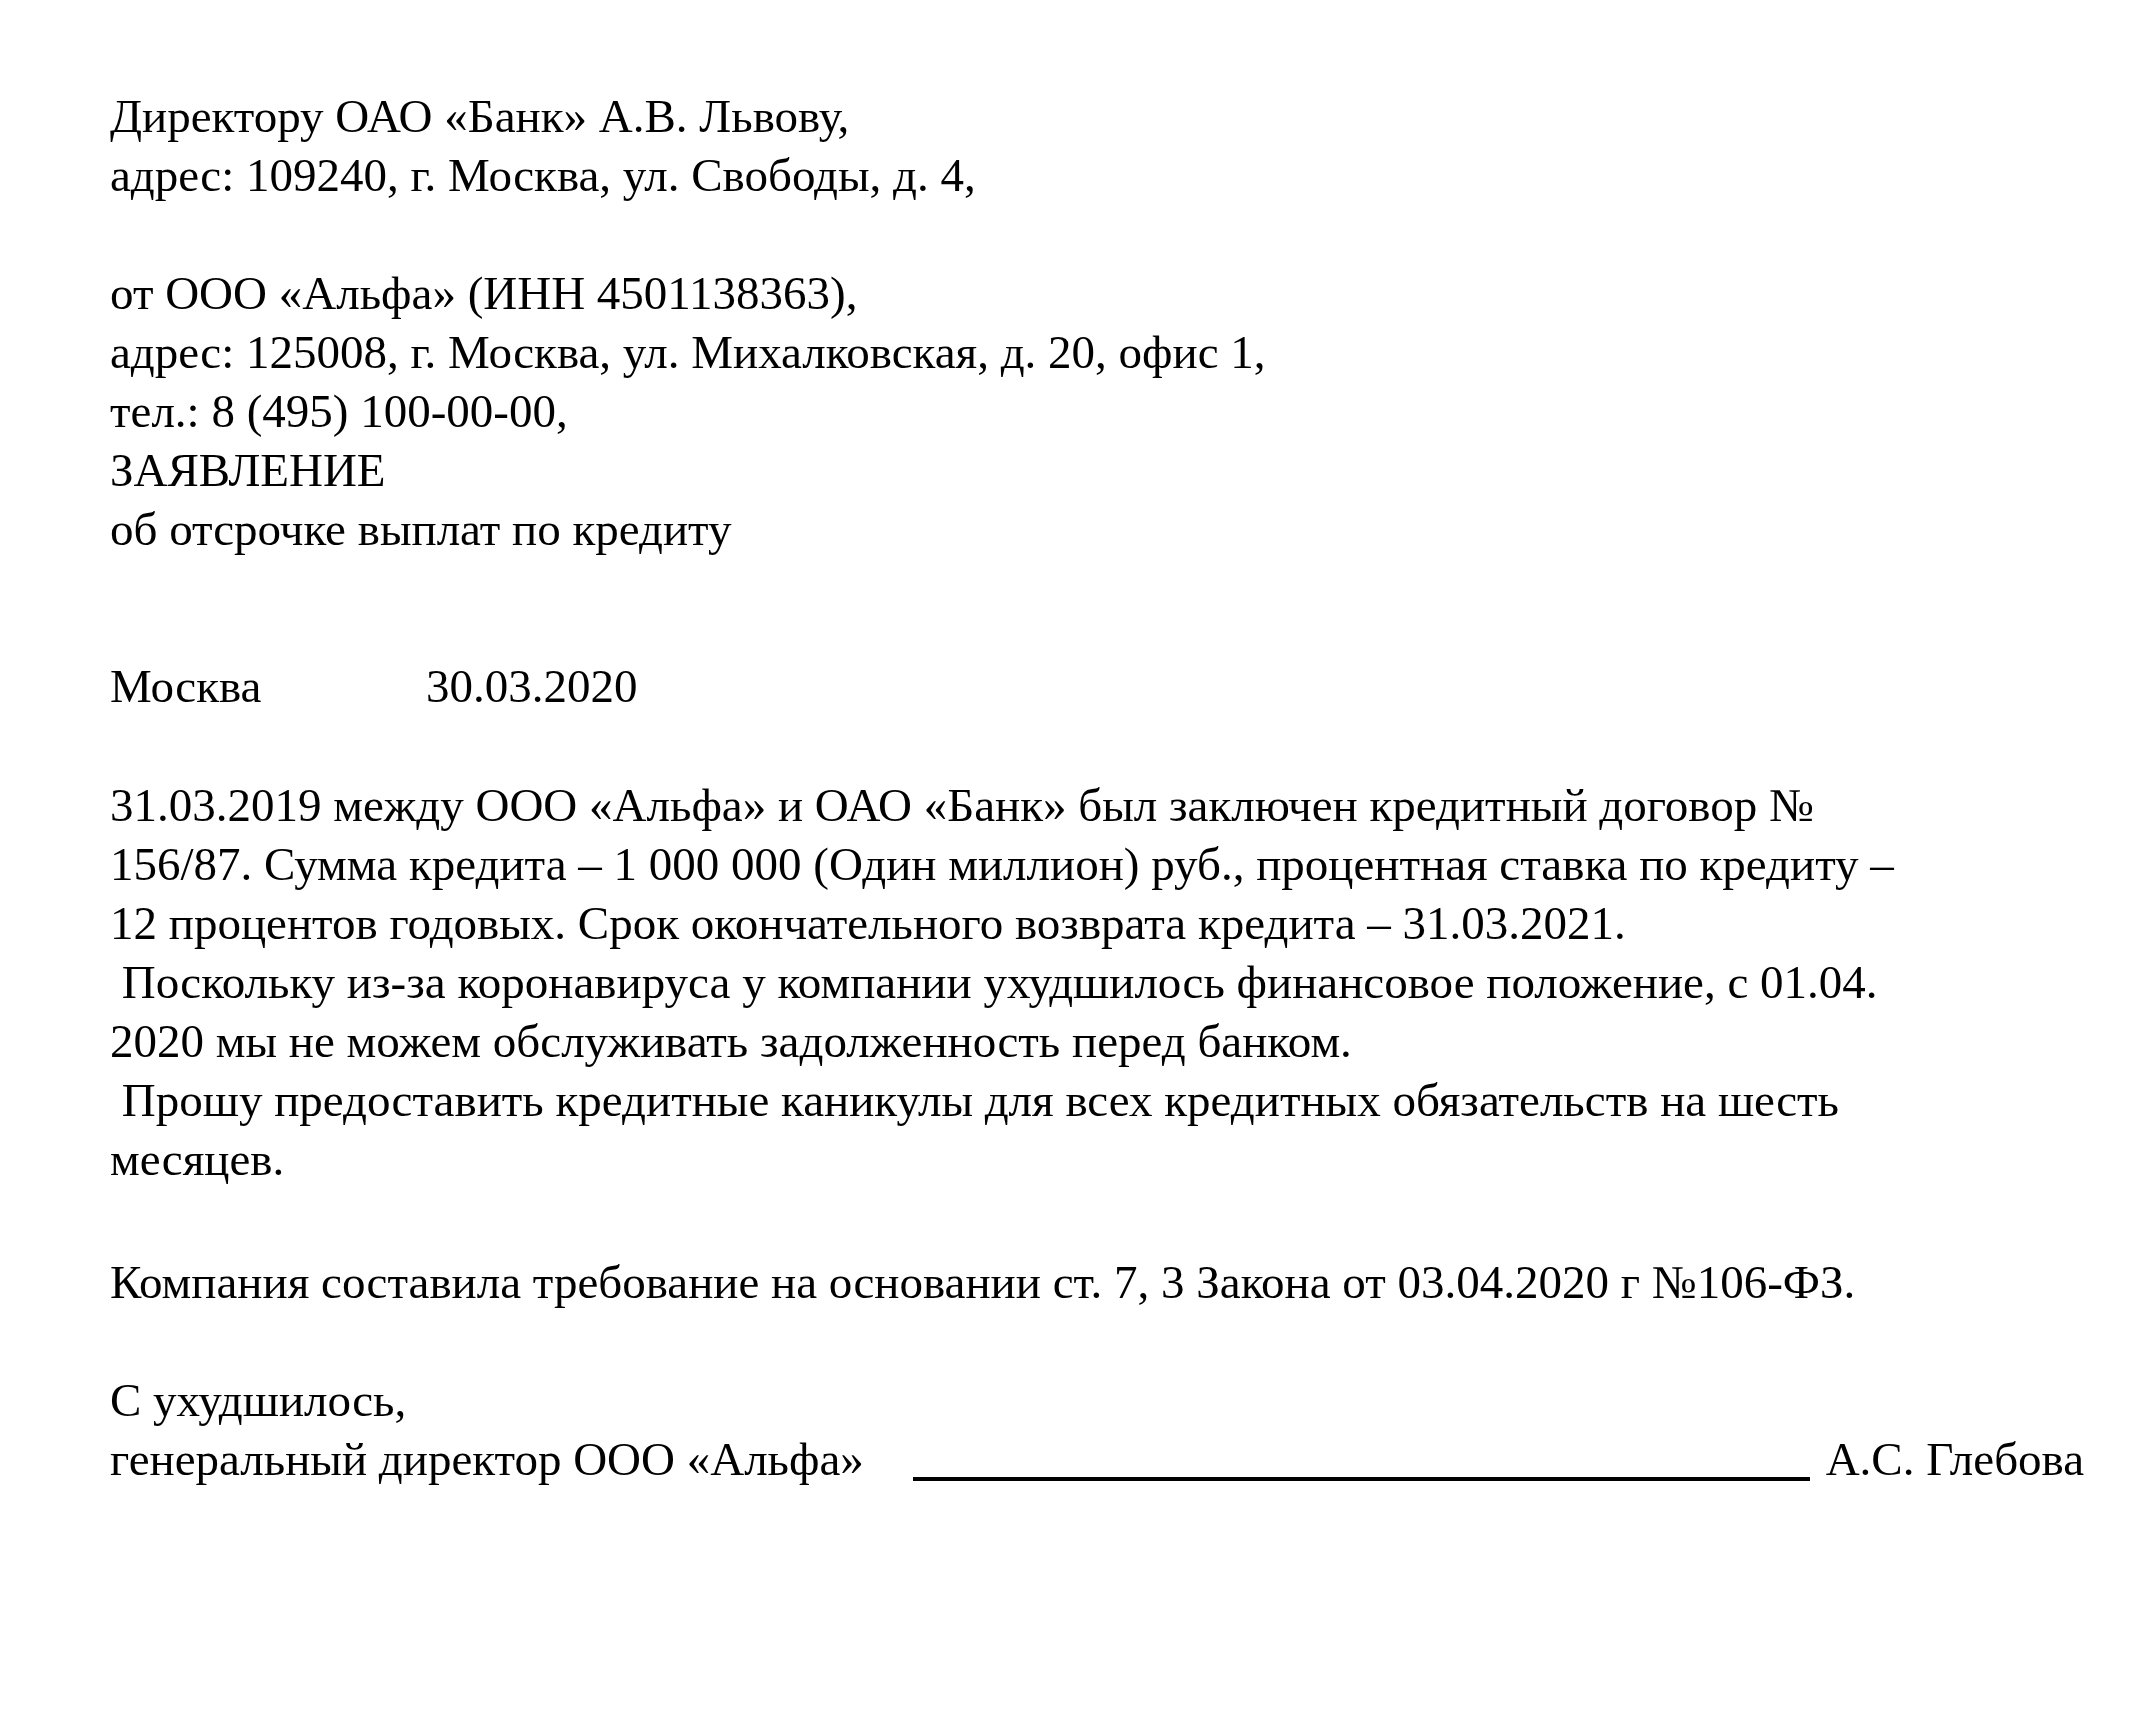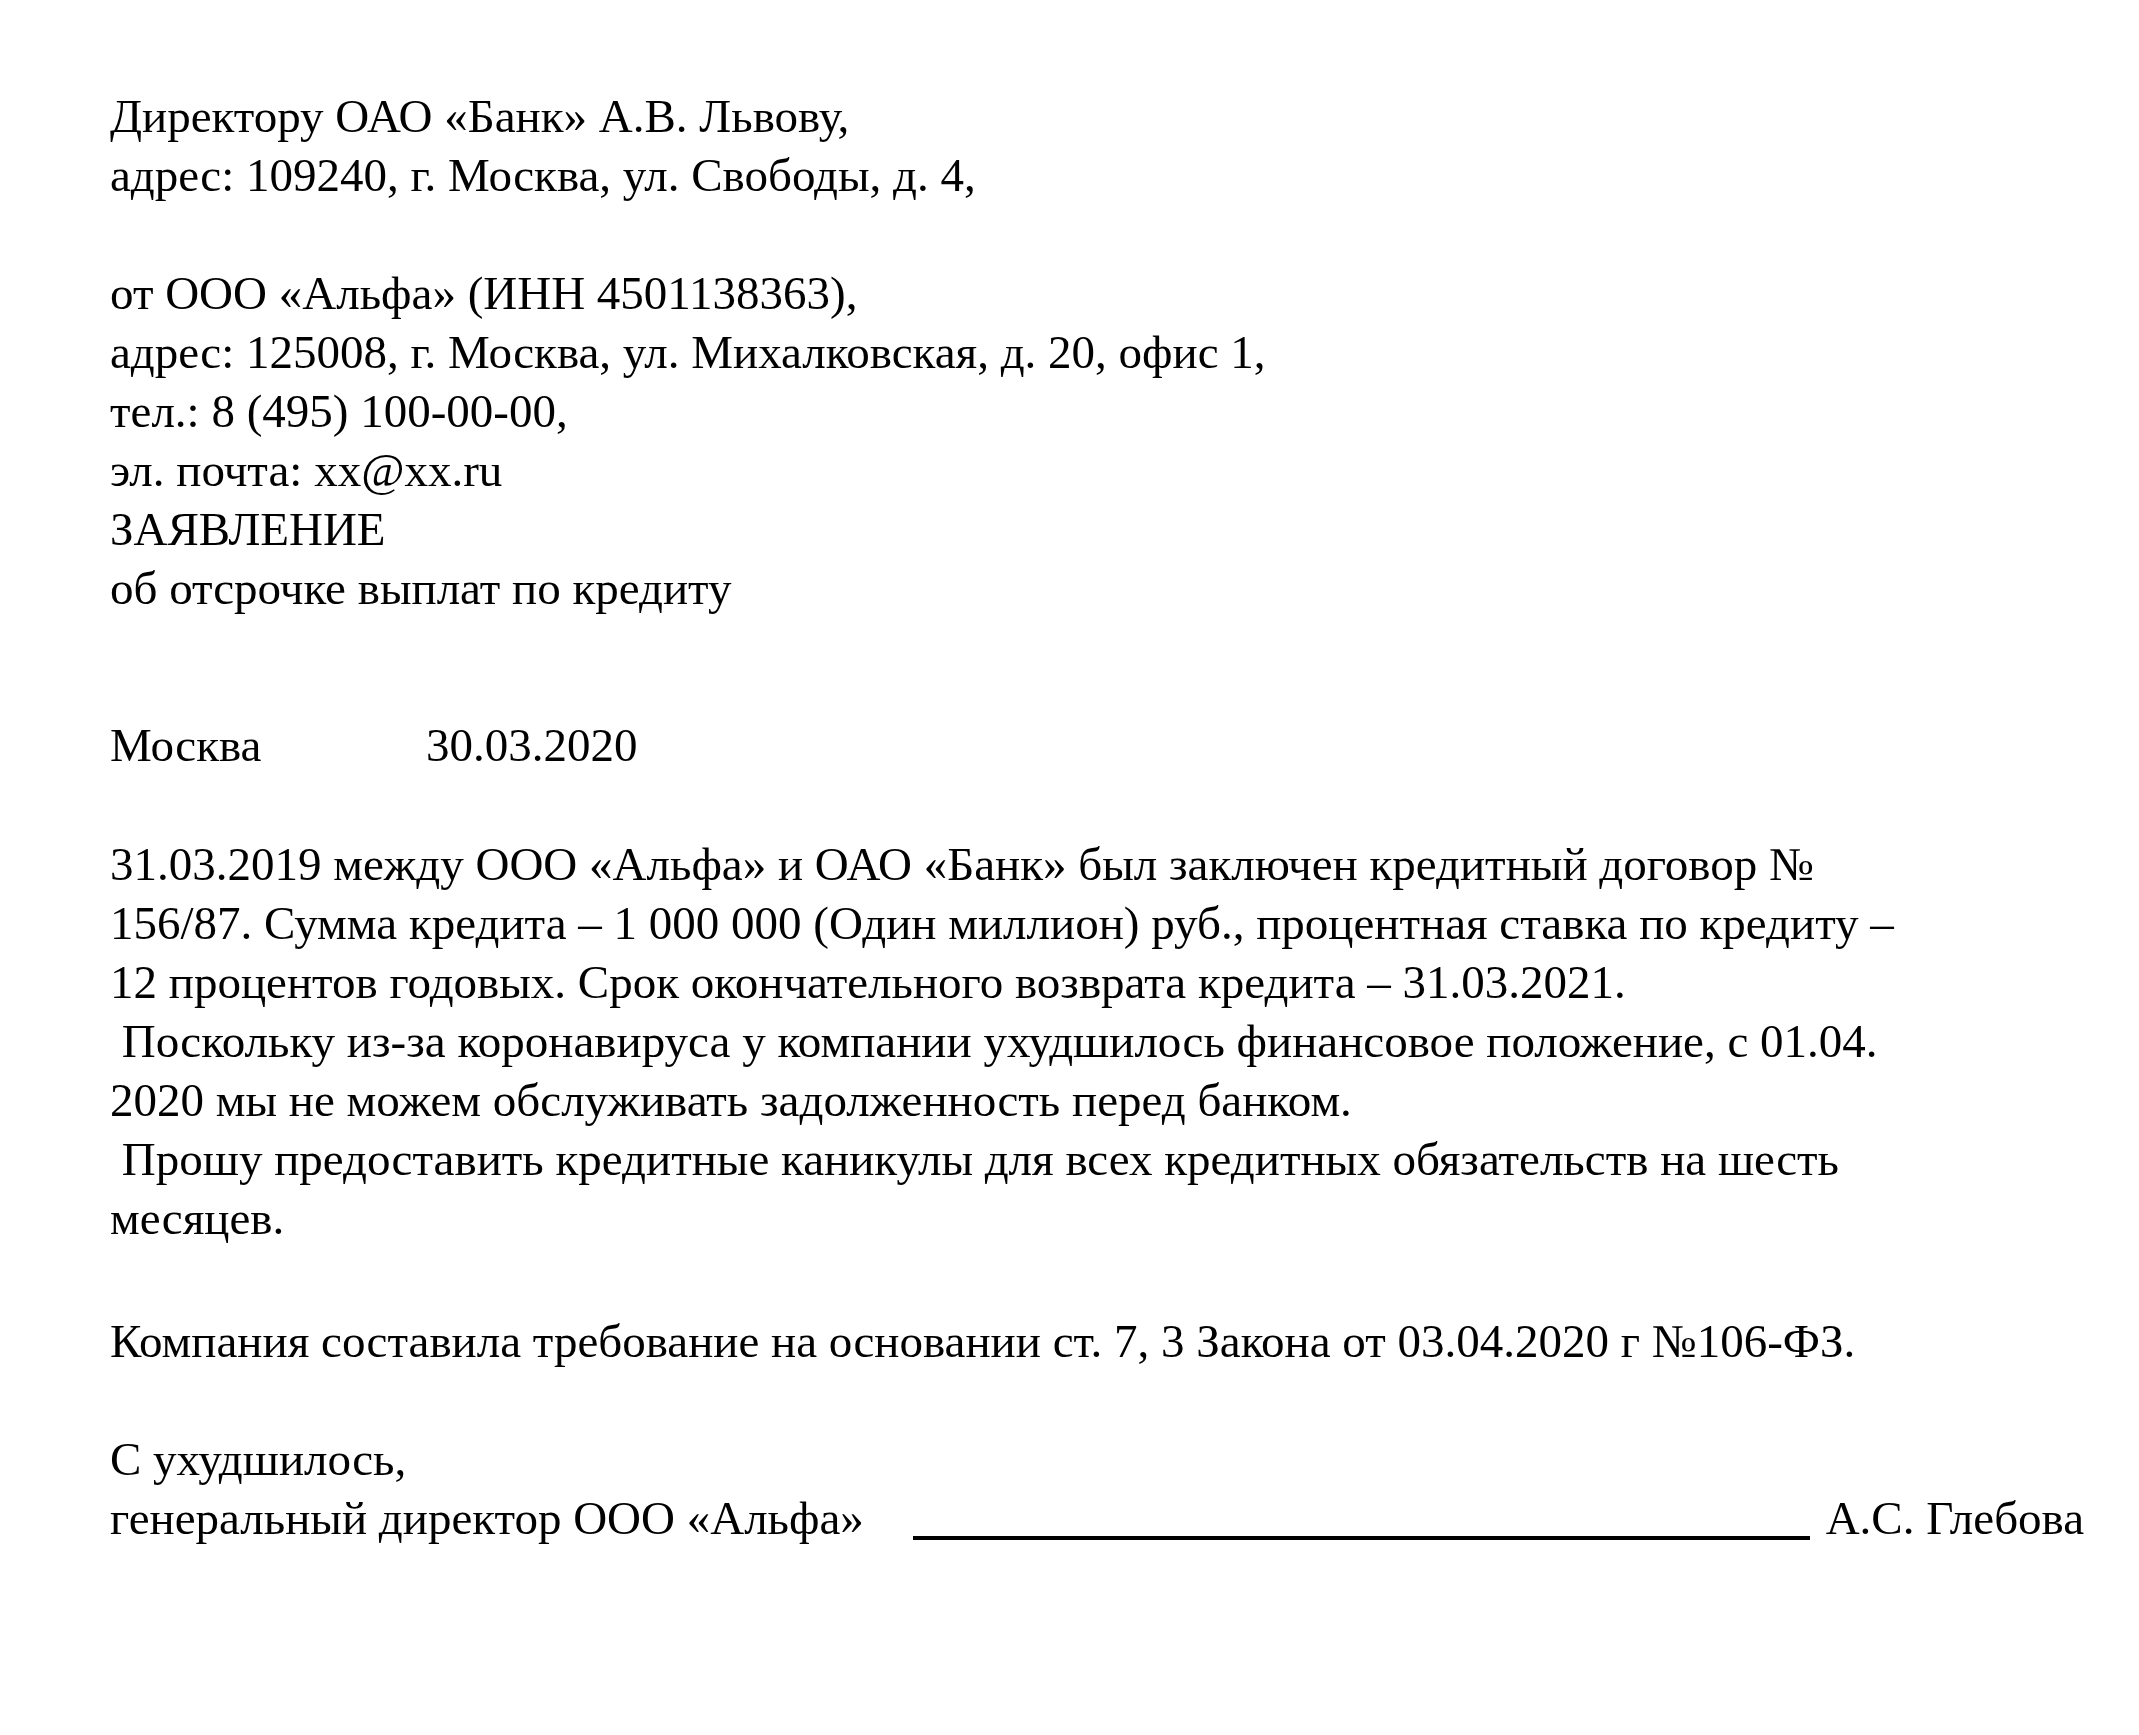--- a/index.html
+++ b/index.html
@@ -76,21 +76,20 @@
 
 <div class="doc">
 
   <div class="recipient-block">
     <div class="line">Директору ОАО «Банк» А.В. Львову,</div>
     <div class="line">адрес: 109240, г. Москва, ул. Свободы, д. 4,</div>
     <div class="line"></div>
     <div class="line">от ООО «Альфа» (ИНН 4501138363),</div>
     <div class="line">адрес: 125008, г. Москва, ул. Михалковская, д. 20, офис 1,</div>
     <div class="line">тел.: 8 (495) 100-00-00,</div>
-    <div class="line">эл. почта: xx@xx.ru</div>
   </div>
 
   <div class="title-block">
     <div class="line">ЗАЯВЛЕНИЕ</div>
     <div class="line">об отсрочке выплат по кредиту</div>
   </div>
 
   <div class="dateline">
     <span class="city">Москва</span>
     <span class="date">30.03.2020</span>

